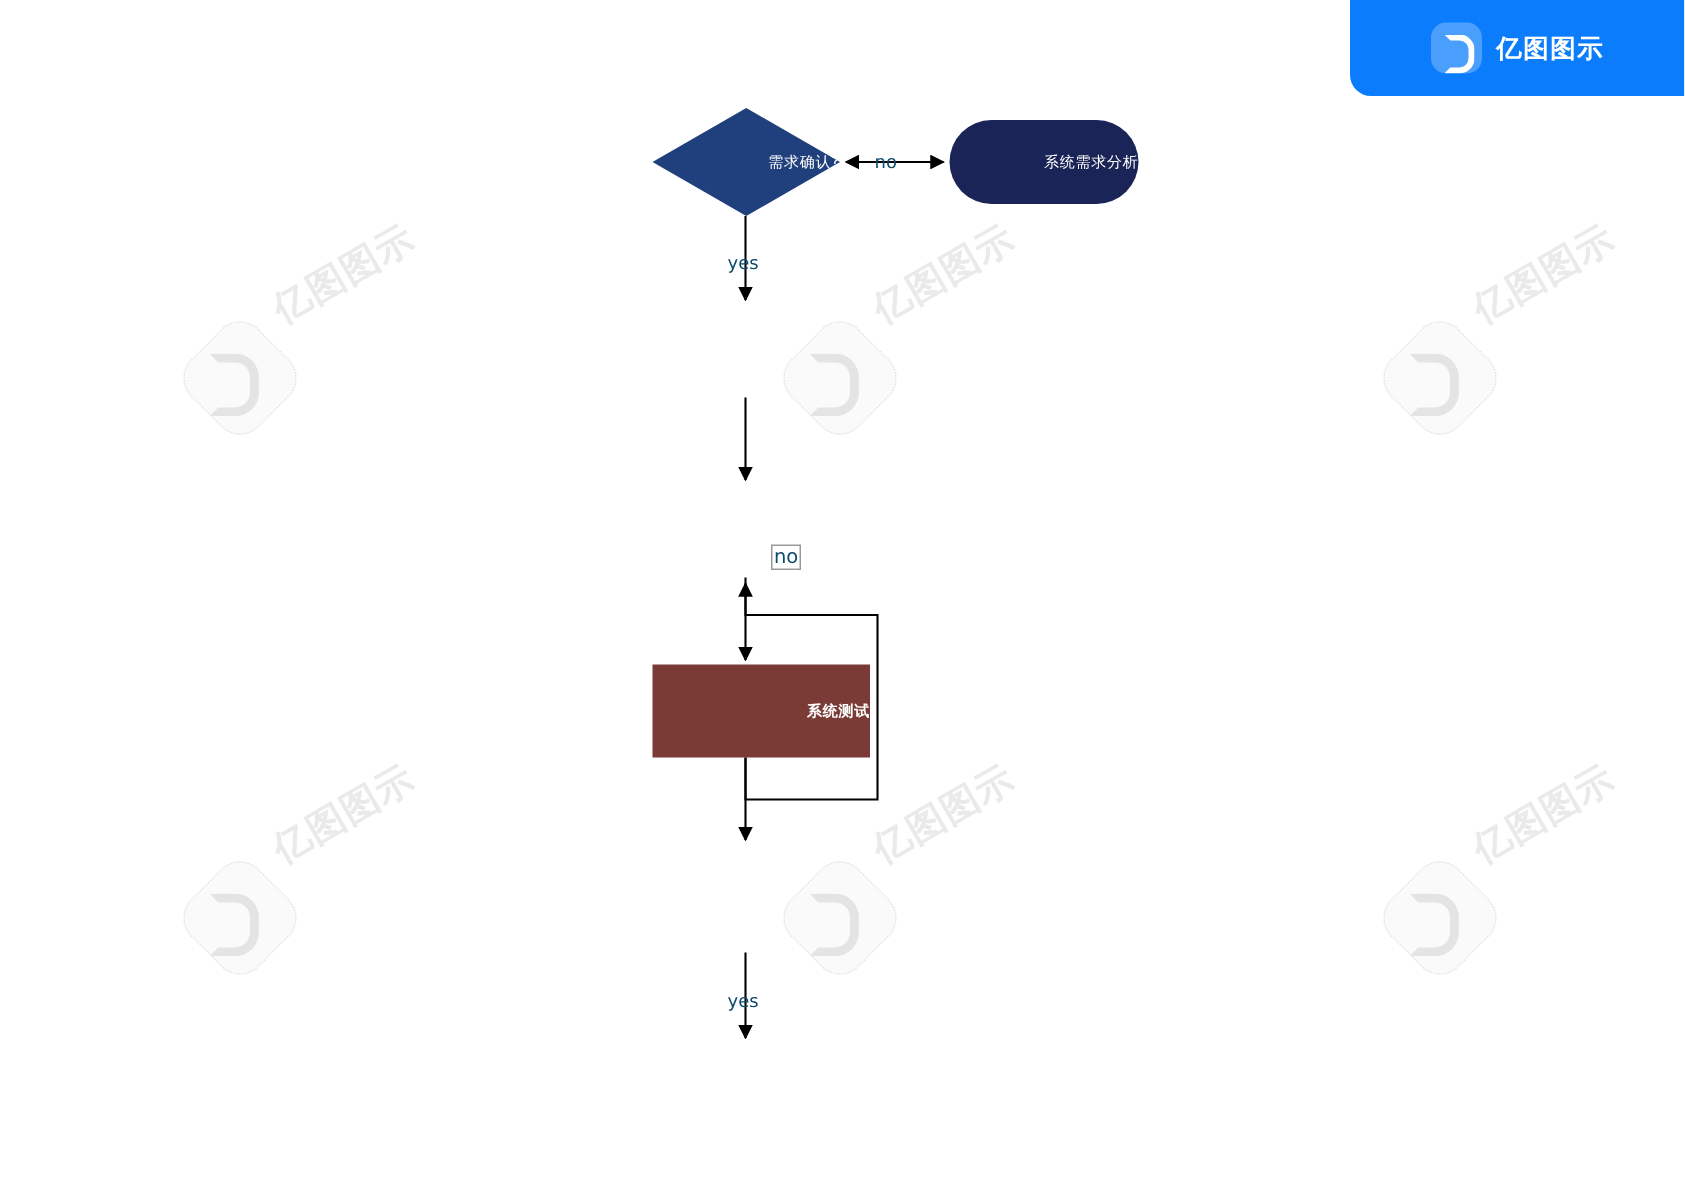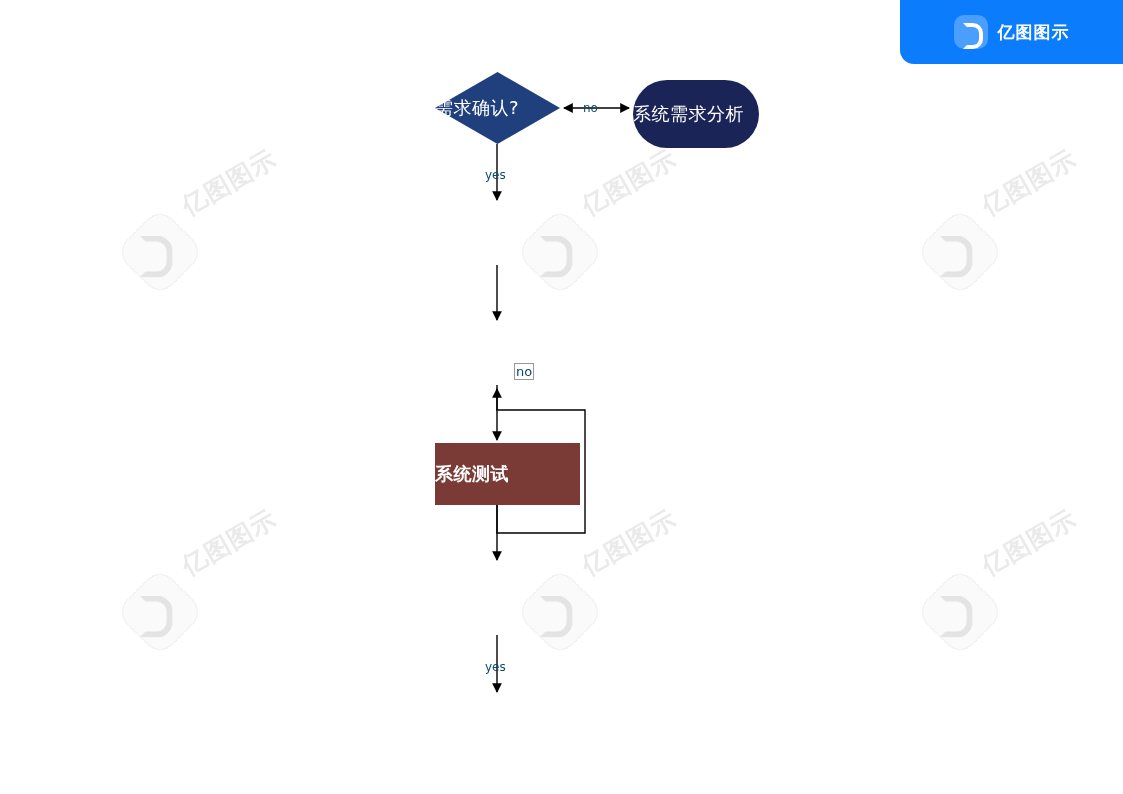--- a/index.html
+++ b/index.html
@@ -75,23 +75,23 @@
     position: absolute;
     left: 0; top: 0;
     width: 1123px;
     height: 794px;
     z-index: 2;
   }
   .node {
     position: absolute;
     display: flex;
     align-items: center;
-    justify-content: flex-start;
+    justify-content: flex-end;
     color: #ffffff;
-    font-size: 18px;
+    font-size: 10px;
     letter-spacing: 0.5px;
     box-sizing: border-box;
     text-align: center;
     font-family: "DejaVu Sans", sans-serif;
   }
   .node-process {
     background: #7a3b36;
   }
   .node-terminator {
     background: #1b2457;
@@ -224,21 +224,21 @@
     <line x1="497" y1="505" x2="497" y2="560" stroke="#000000" stroke-width="1.4" marker-end="url(#arrowEnd)"></line>
 
     <line x1="497" y1="635" x2="497" y2="692" stroke="#000000" stroke-width="1.4" marker-end="url(#arrowEnd)"></line>
   </svg>
 
   <div class="node node-decision" style="left:435px; top:72px; width:125px; height:72px; z-index:3;">
     <div class="diamond-shape"></div>
     <span class="node-label">需求确认?</span>
   </div>
 
-  <div class="node node-terminator" style="left:633px; top:80px; width:126px; height:68px; z-index:3;">
+  <div class="node node-terminator" style="left:633px; top:80px; width:126px; height:56px; z-index:3;">
     <span class="node-label">系统需求分析</span>
   </div>
 
 
 
   <div class="node node-process" style="left:435px; top:443px; width:145px; height:62px; z-index:3;font-weight:bold;">
     <span class="node-label">系统测试</span>
   </div>
 
 

